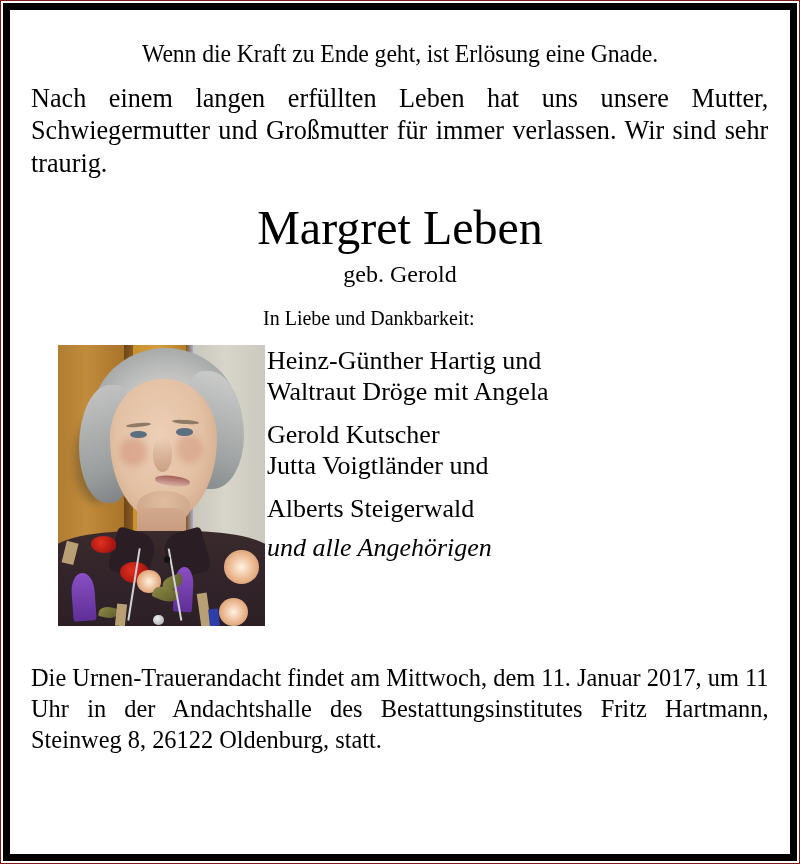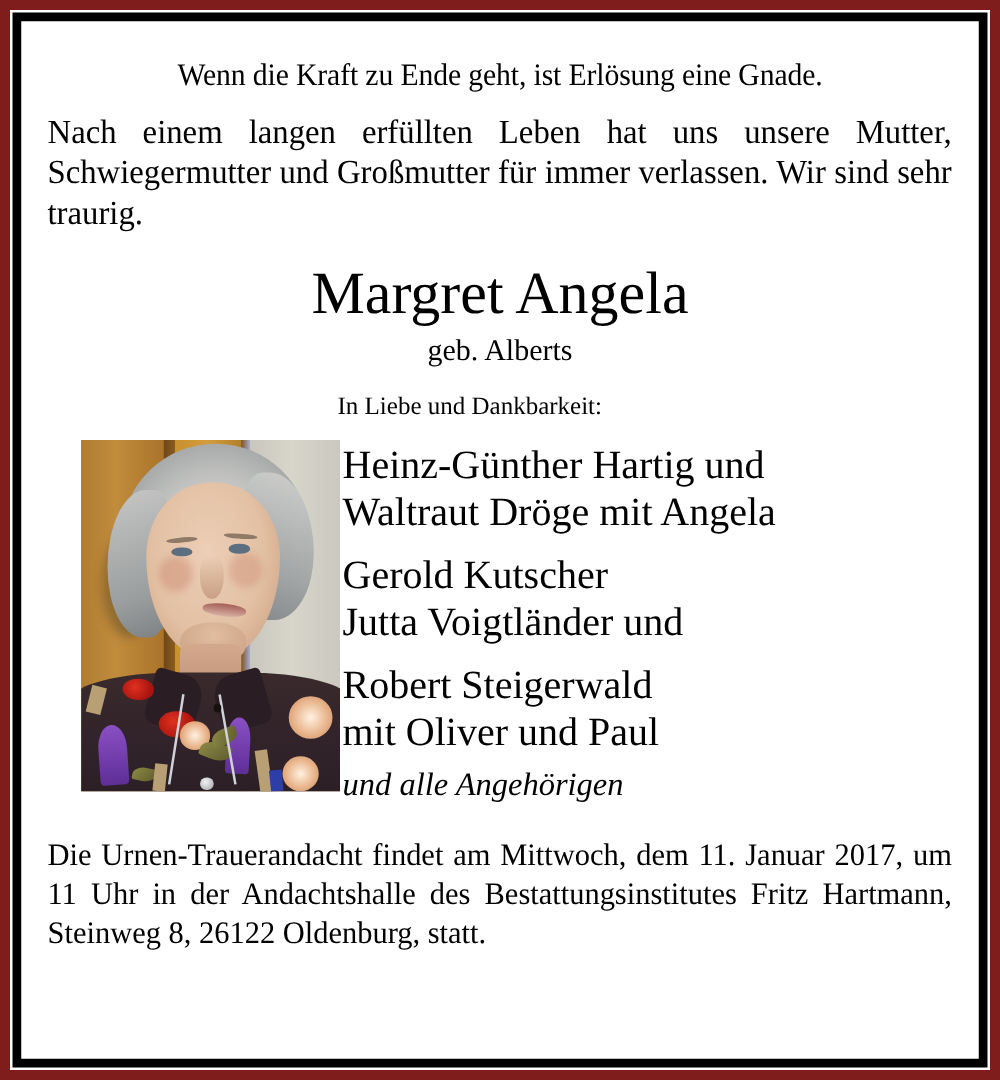--- a/index.html
+++ b/index.html
@@ -15,21 +15,21 @@
     color: #000000;
   }
 
   
   .notice {
     position: relative;
     width: 800px;
     height: 864px;
     box-sizing: border-box;
     background: #ffffff;
-    border: 8px solid #7f1d1d;   
+    border: 1px solid #7f1d1d;   
     padding: 2px;                 
   }
   .notice-inner {
     position: relative;
     width: 100%;
     height: 100%;
     box-sizing: border-box;
     border: 7px solid #000000;    
     background: #ffffff;
   }
@@ -105,21 +105,21 @@
     left: 27px;
     top: 37px;
     width: 207px;
     height: 281px;
     overflow: hidden;
     background: #8c6a3a;
   }
 
   .family {
     margin: 18px 0 10px 236px;
-    font-size: 32px;
+    font-size: 26px;
     line-height: 1.17;
   }
   .family-group {
     margin-bottom: 13px;
     white-space: nowrap;
   }
   .family-group:last-child { margin-bottom: 0; }
   .family-line { display: block; }
 
   .closing {
@@ -267,23 +267,23 @@
 <body>
 
 <div class="notice">
   <div class="notice-inner">
     <div class="content">
 
       <div class="motto">Wenn die Kraft zu Ende geht, ist Erlösung eine Gnade.</div>
 
       <div class="lead">Nach einem langen erfüllten Leben hat uns unsere Mutter, Schwiegermutter und Großmutter für immer verlassen. Wir sind sehr traurig.</div>
 
-      <div class="name">Margret Angela</div>
-
-      <div class="maiden">geb. Alberts</div>
+      <div class="name">Margret Leben</div>
+
+      <div class="maiden">geb. Gerold</div>
 
 
       <div class="middle">
 
         <div class="dedication">In Liebe und Dankbarkeit:</div>
 
         <div class="photo">
           <div class="ph wood-a"></div>
           <div class="ph wood-seam"></div>
           <div class="ph wood-b"></div>
@@ -338,22 +338,21 @@
             <span class="family-line">Heinz-Günther Hartig und</span>
             <span class="family-line">Waltraut Dröge mit Angela</span>
           </div>
 
           <div class="family-group">
             <span class="family-line">Gerold Kutscher</span>
             <span class="family-line">Jutta Voigtländer und</span>
           </div>
 
           <div class="family-group">
-            <span class="family-line">Robert Steigerwald</span>
-            <span class="family-line">mit Oliver und Paul</span>
+            <span class="family-line">Alberts Steigerwald</span>
           </div>
 
         </div>
 
         <div class="closing">und alle Angehörigen</div>
 
       </div>
 
       <div class="footer-para">Die Urnen-Trauerandacht findet am Mittwoch, dem 11. Januar 2017, um 11 Uhr in der Andachtshalle des Bestattungsinstitutes Fritz Hartmann, Steinweg 8, 26122 Oldenburg, statt.</div>
 

